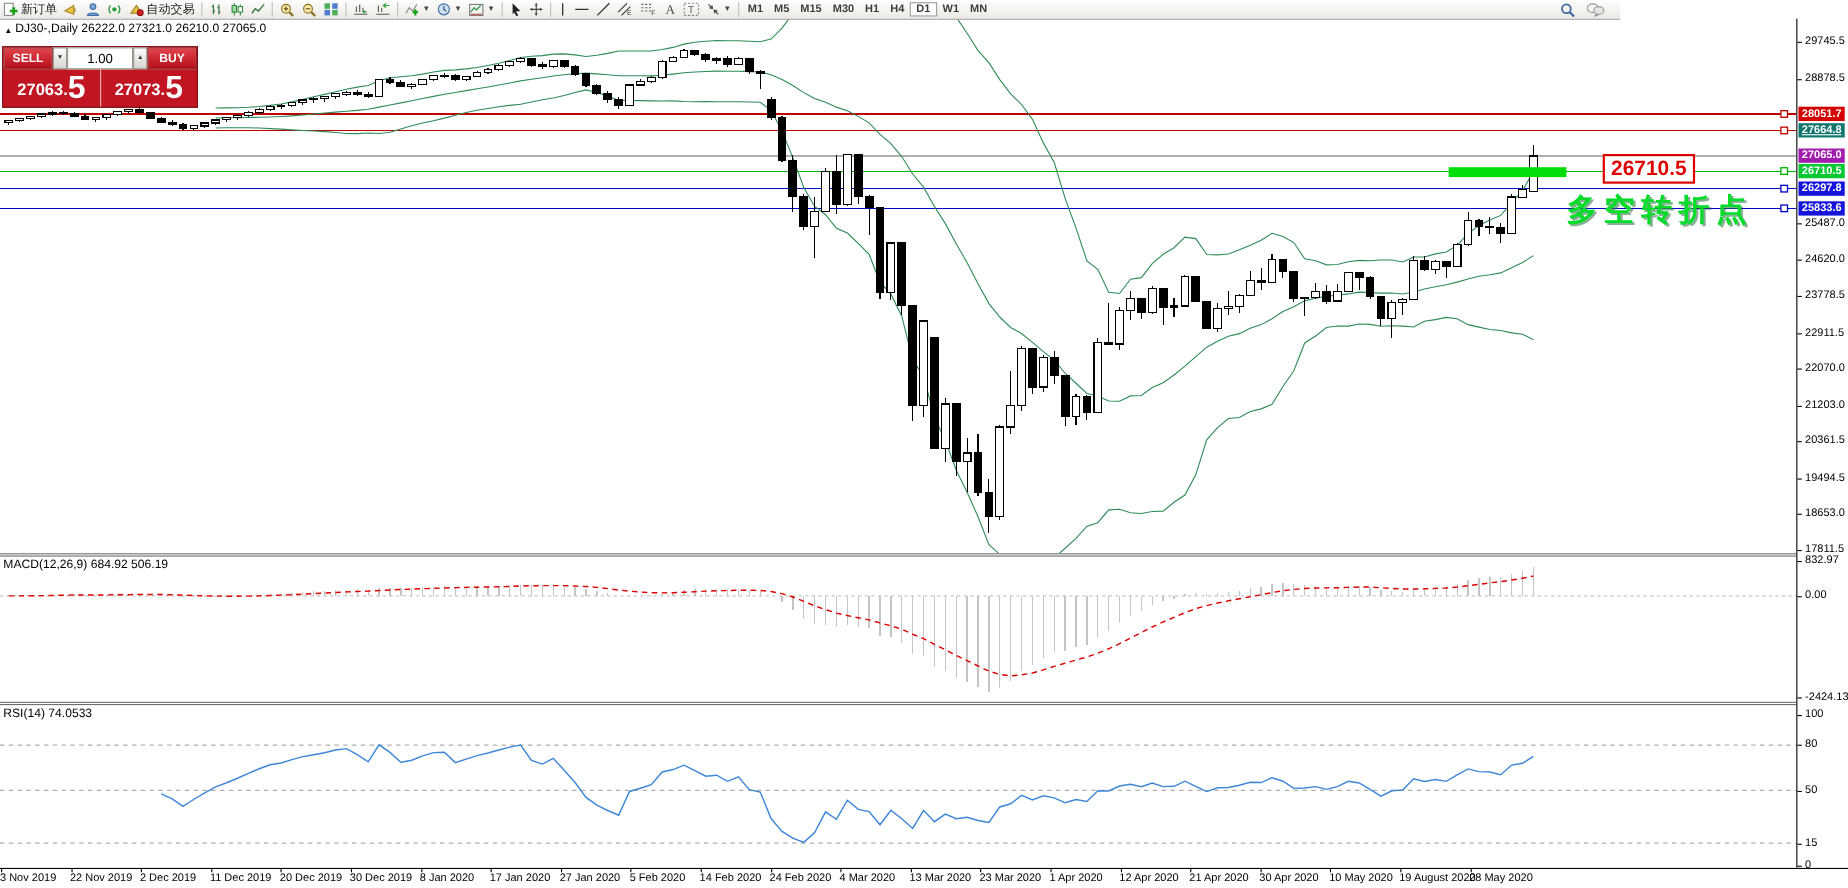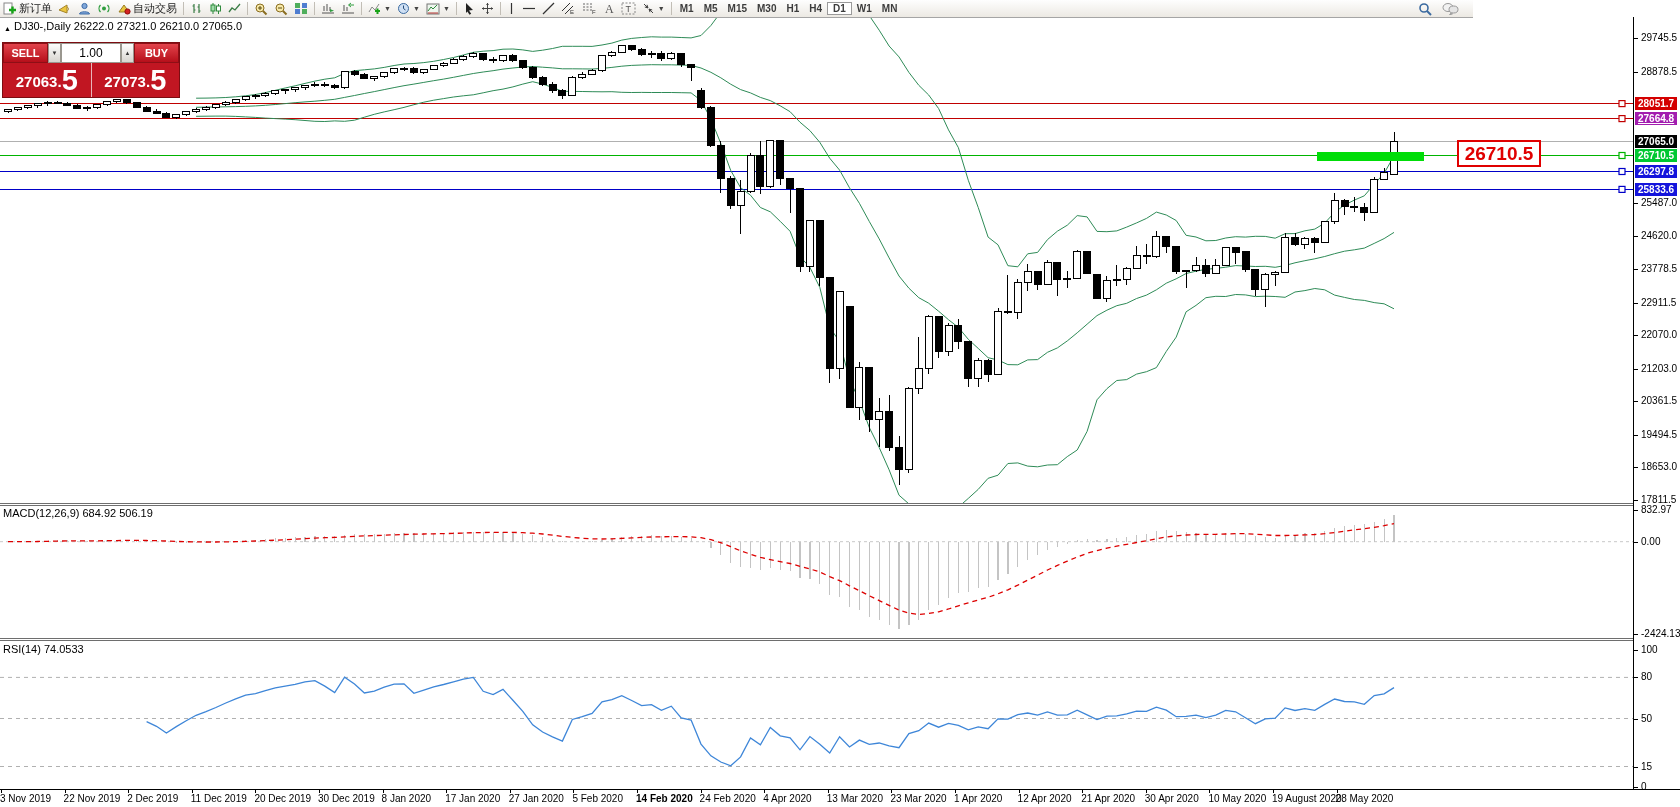--- a/index.html
+++ b/index.html
@@ -726,22 +726,22 @@
       <div class="ytick" style="top: 477px;"><i></i>17811.5</div>
       <div class="ytick" style="top: 487px;"><i></i>832.97</div>
       <div class="ytick" style="top: 518.7px;"><i></i>0.00</div>
       <div class="ytick" style="top: 610.9px;"><i></i>-2424.13</div>
       <div class="ytick" style="top: 627px;"><i></i>100</div>
       <div class="ytick" style="top: 654.4px;"><i></i>80</div>
       <div class="ytick" style="top: 695.5px;"><i></i>50</div>
       <div class="ytick" style="top: 743.5px;"><i></i>15</div>
       <div class="ytick" style="top: 764px;"><i></i>0</div>
       <div class="badge" style="top: 80.1px; background: rgb(212, 0, 0);">28051.7</div>
-      <div class="badge" style="top: 95.1px; background: #a21caf; text-decoration: underline;">27664.8</div>
-      <div class="badge" style="top: 118.3px; background: #000000;">27065.0</div>
+      <div class="badge" style="top: 95.1px; background: #0f766e; text-decoration: underline;">27664.8</div>
+      <div class="badge" style="top: 118.3px; background: #a21caf;">27065.0</div>
       <div class="badge" style="top: 132px; background: rgb(0, 200, 50);">26710.5</div>
       <div class="badge" style="top: 148px; background: rgb(20, 20, 220);">26297.8</div>
       <div class="badge" style="top: 165.9px; background: rgb(20, 20, 220);">25833.6</div>
     </div>
   <div class="date-axis" id="date-axis">
       <i class="dtick" style="left: 1px;"></i>
       <div class="dlabel" style="left: 0px;">3 Nov 2019</div>
       <i class="dtick" style="left: 64.6px;"></i>
       <div class="dlabel" style="left: 63.6px;">22 Nov 2019</div>
       <i class="dtick" style="left: 128.2px;"></i>
@@ -754,25 +754,25 @@
       <div class="dlabel" style="left: 318px; text-align: center;">30 Dec 2019</div>
       <i class="dtick" style="left: 382.6px;"></i>
       <div class="dlabel" style="left: 381.6px;">8 Jan 2020</div>
       <i class="dtick" style="left: 446.2px;"></i>
       <div class="dlabel" style="left: 445.2px;">17 Jan 2020</div>
       <i class="dtick" style="left: 509.8px;"></i>
       <div class="dlabel" style="left: 508.8px;">27 Jan 2020</div>
       <i class="dtick" style="left: 573.4px;"></i>
       <div class="dlabel" style="left: 572.4px;">5 Feb 2020</div>
       <i class="dtick" style="left: 637px;"></i>
-      <div class="dlabel" style="left: 636px; font-weight: bold;">14 Feb 2020</div>
+      <div class="dlabel" style="left: 636px;">14 Feb 2020</div>
       <i class="dtick" style="left: 700.6px;"></i>
       <div class="dlabel" style="left: 699.6px;">24 Feb 2020</div>
       <i class="dtick" style="left: 764.2px;"></i>
-      <div class="dlabel" style="left: 763.2px;">4 Apr 2020</div>
+      <div class="dlabel" style="left: 763.2px;">4 Mar 2020</div>
       <i class="dtick" style="left: 827.8px;"></i>
       <div class="dlabel" style="left: 826.8px;">13 Mar 2020</div>
       <i class="dtick" style="left: 891.4px;"></i>
       <div class="dlabel" style="left: 890.4px;">23 Mar 2020</div>
       <i class="dtick" style="left: 955px;"></i>
       <div class="dlabel" style="left: 954px;">1 Apr 2020</div>
       <i class="dtick" style="left: 1018.6px;"></i>
       <div class="dlabel" style="left: 1017.6px;">12 Apr 2020</div>
       <i class="dtick" style="left: 1082.2px;"></i>
       <div class="dlabel" style="left: 1081.2px;">21 Apr 2020</div>
@@ -810,14 +810,15 @@
       <div class="tp-div"></div>
       <div class="tp-price">
         <span class="small">27073.</span>
         <span class="big">5</span>
       </div>
     </div>
   </div>
 
   <div class="hl-bar"></div>
   <div class="price-note-box">26710.5</div>
+  <div class="cn-note">多空转折点</div>
 
 </div>
 
 </body></html>

